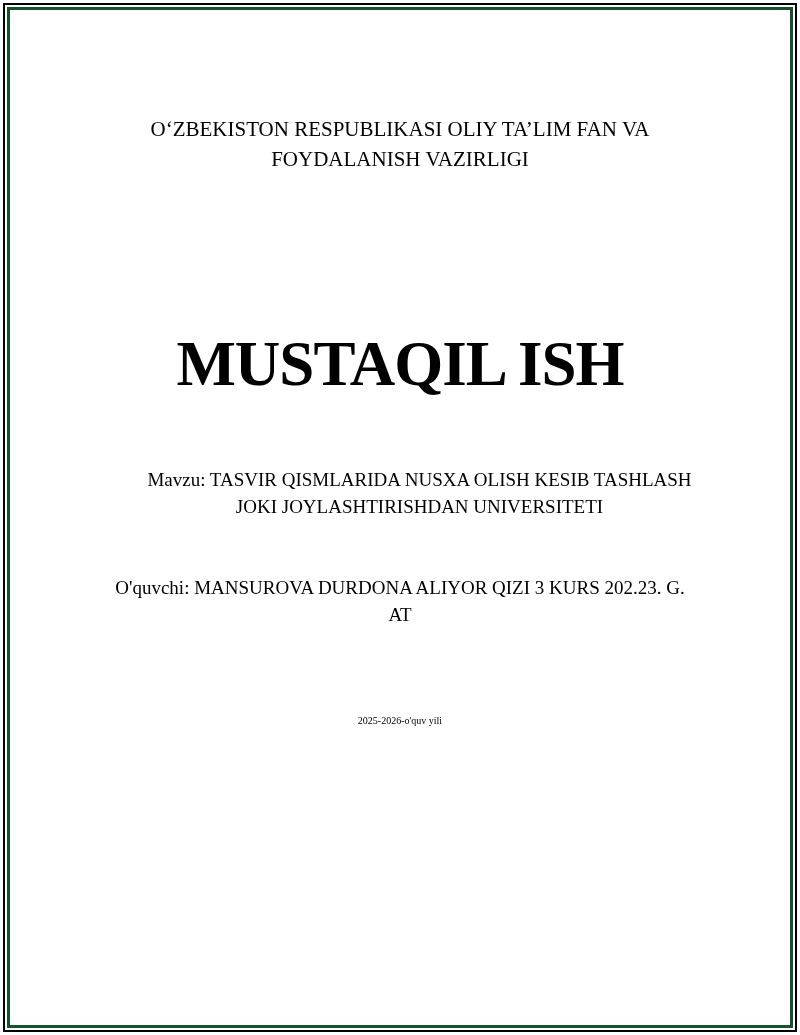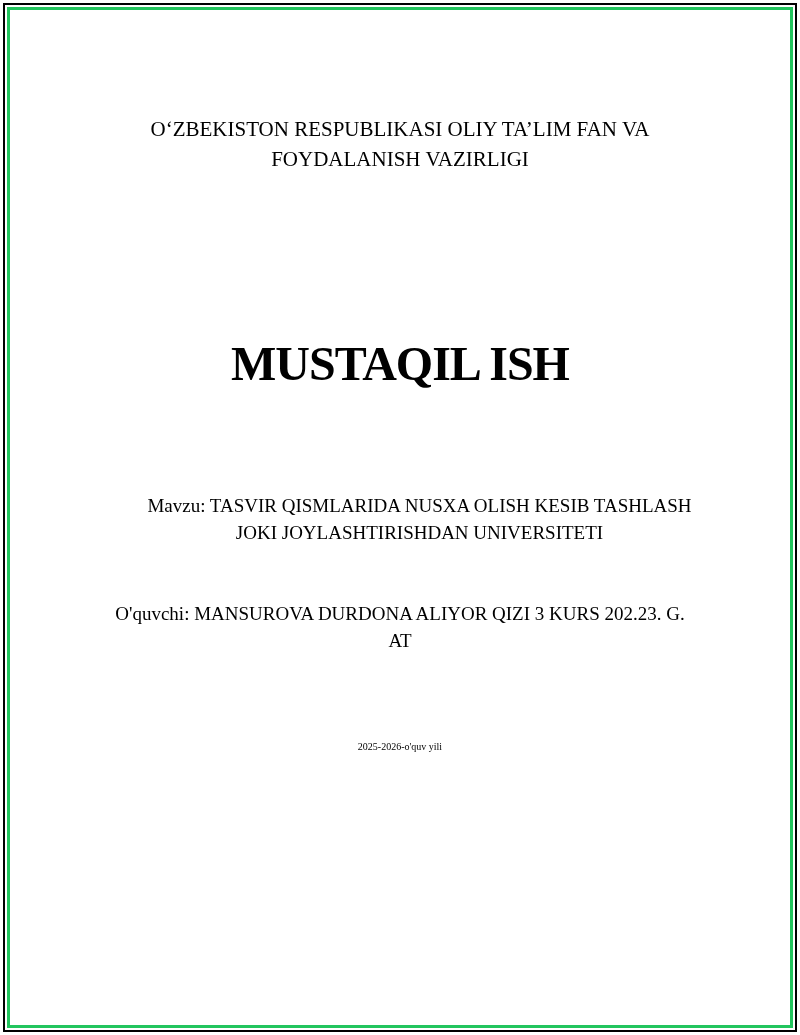--- a/index.html
+++ b/index.html
@@ -18,44 +18,44 @@
   .frame-outer {
     position: absolute;
     top: 3px; left: 3px; right: 3px; bottom: 3px;
     border: 2px solid #000000;
     padding: 2px;
     box-sizing: border-box;
   }
   .frame-inner {
     width: 100%;
     height: 100%;
-    border: 3px solid #22c55e;
+    border: 3px solid #14532d;
     box-sizing: border-box;
     font-family: "Liberation Serif", "DejaVu Serif", serif;
     color: #000000;
     text-align: center;
   }
   .content {
     padding-top: 104px;
   }
   .header-block {
     font-size: 21px;
     line-height: 30px;
     font-weight: 400;
   }
   .doc-title {
     margin: 150px 0 0 0;
-    font-size: 48px;
+    font-size: 63px;
     line-height: 80px;
     font-weight: 700;
     letter-spacing: -1px;
     white-space: nowrap;
   }
   .topic-block {
-    margin-top: 88px;
+    margin-top: 62px;
     font-size: 19px;
     line-height: 27px;
     font-weight: 400;
     padding-left: 39px;
   }
   .student-block {
     margin-top: 54px;
     font-size: 19px;
     line-height: 27px;
     font-weight: 400;

